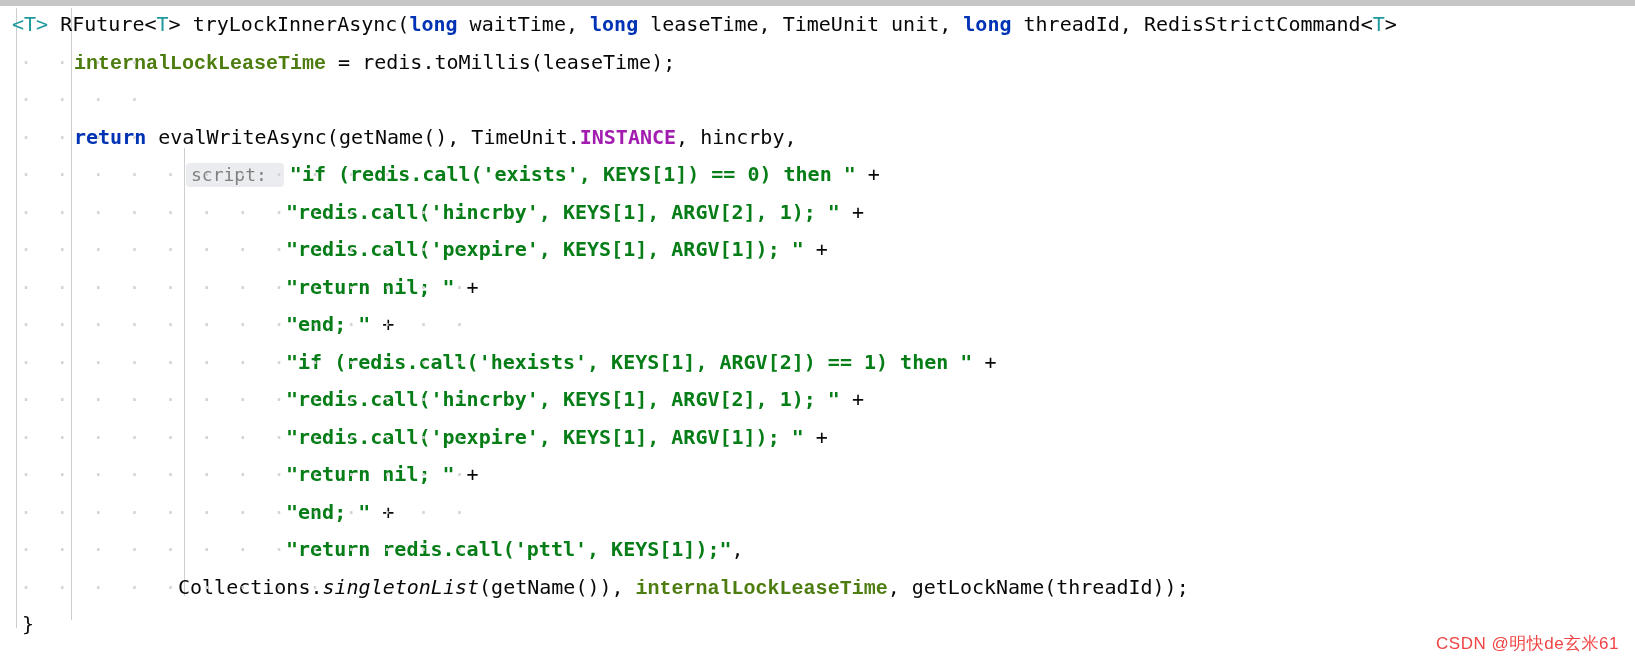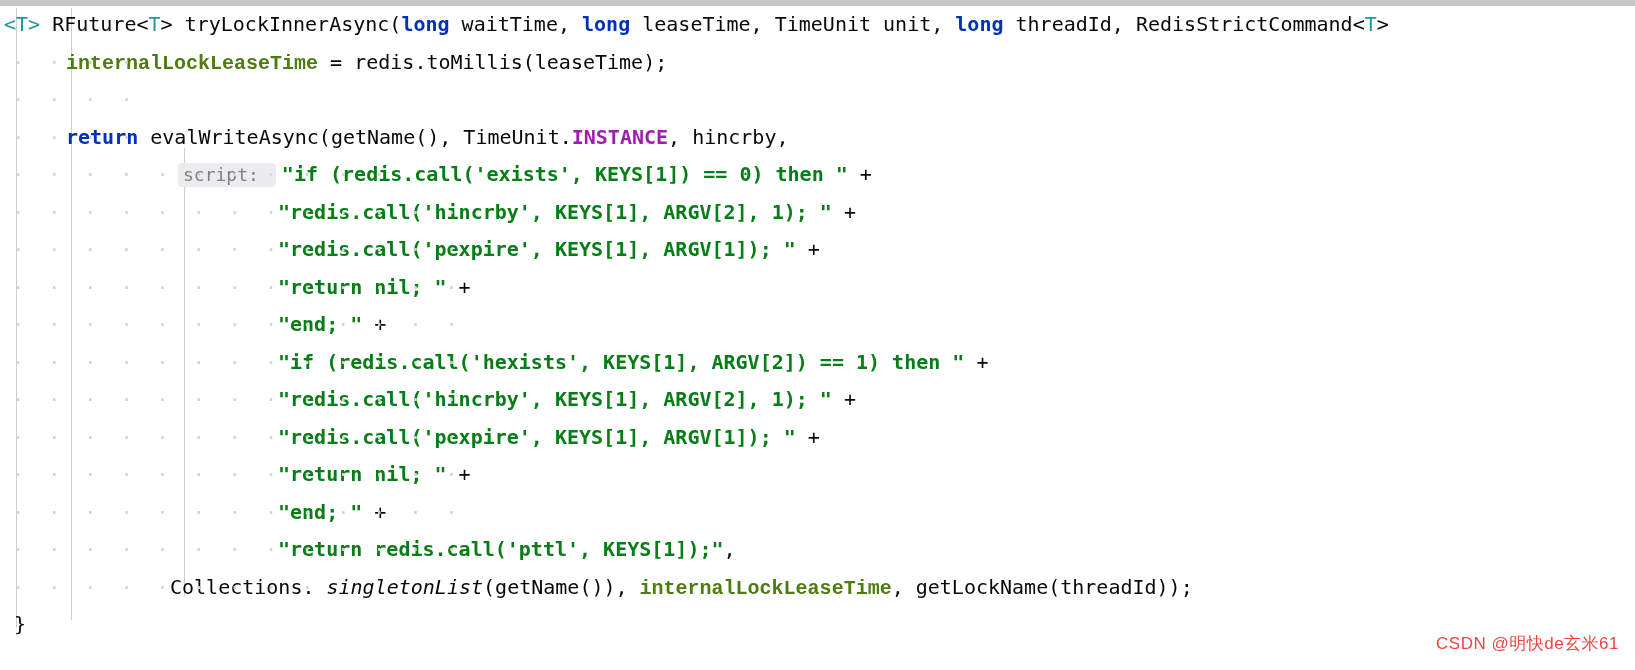--- a/index.html
+++ b/index.html
@@ -35,38 +35,38 @@
     position: absolute;
     top: 8px;
     width: 1px;
     background: #cdcdcd;
   }
 
   
   #code {
     position: absolute;
     top: 6px;
-    left: 0;
+    left: 8px;
     width: 1608px;
   }
 
   .line {
     position: relative;
     height: 37.5px;
     white-space: pre;
     padding-left: 4px;
   }
 
   
   .kw       { color: #0033b3; font-weight: bold; }      
   .plain    { color: #080808; }
   .generic  { color: #20999d; }                          
   .field    { color: #4d7c0f; font-weight: bold; font-family: Liberation Mono, monospace; }       
   .staticf  { color: #a21caf; font-weight: bold; } 
-  .staticm  { color: #080808; font-style: italic; margin-left: 12px; }      
+  .staticm  { color: #080808; font-style: italic; }      
   .str      { color: #067d17; font-weight: bold; }       
   .op       { color: #080808; }
 
   
   .hint {
     background: #ebecf0;
     color: #808080;
     border-radius: 4px;
     padding: 1px 17px 2px 5px;
     font-size: 18px;

